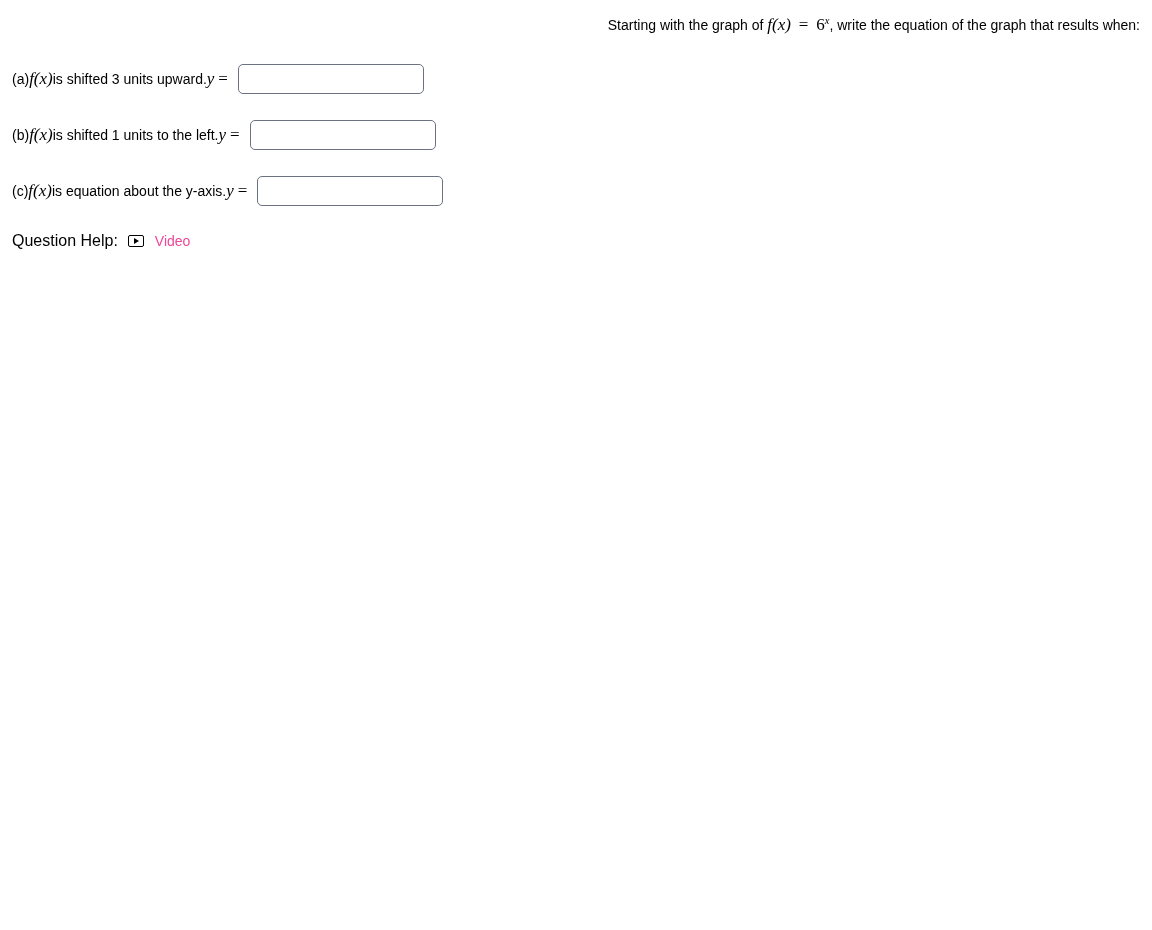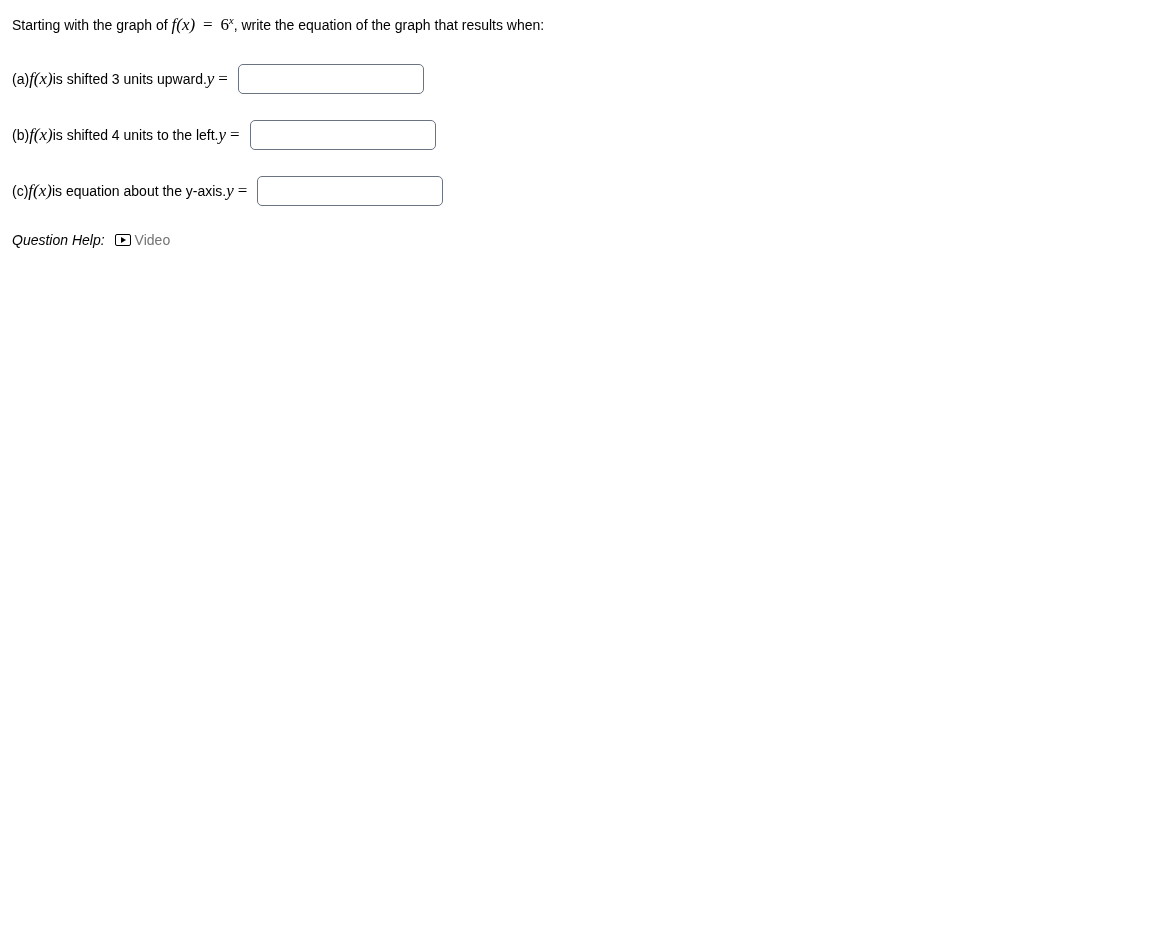--- a/index.html
+++ b/index.html
@@ -1,16 +1,17 @@
 <!DOCTYPE html>
 <html><head>
   <meta charset="utf-8">
   <style>
     * {
       box-sizing: border-box;
+      text-align: right;
     }
     body {
       font-family: Verdana, Geneva, sans-serif;
       font-size: 14px;
       color: #000;
       margin: 0;
       padding: 12px;
       background: #fff;
     }
     .math {
@@ -52,29 +53,28 @@
       padding: 4px 8px;
       font-size: 14px;
       margin-left: 6px;
     }
     .help-row {
       display: flex;
       align-items: center;
       gap: 10px;
     }
     .help-label {
-      font-size: 14px;
-      font-style: italic;
+      font-size: 16px;
     }
     .video-link {
-      color: #737373;
+      color: #ec4899;
       text-decoration: none;
       display: inline-flex;
       align-items: center;
-      gap: 4px;
+      gap: 11px;
       cursor: pointer;
     }
     .play-icon {
       display: inline-flex;
       align-items: center;
       justify-content: center;
       width: 16px;
       height: 12px;
       border: 1px solid #000;
       border-radius: 2px;
@@ -106,21 +106,21 @@
   <span class="math">f(x)</span>
   <span> is shifted 3 units upward. </span>
   <span class="math">y</span>
   <span class="eq">=</span>
   <input type="text" style="">
 </div>
 
 <div class="row">
   <span>(b) </span>
   <span class="math">f(x)</span>
-  <span> is shifted 4 units to the left. </span>
+  <span> is shifted 1 units to the left. </span>
   <span class="math">y</span>
   <span class="eq">=</span>
   <input type="text" style="">
 </div>
 
 <div class="row">
   <span>(c) </span>
   <span class="math">f(x)</span>
   <span> is equation about the y-axis. </span>
   <span class="math">y</span>

